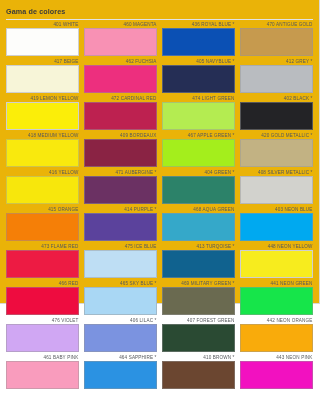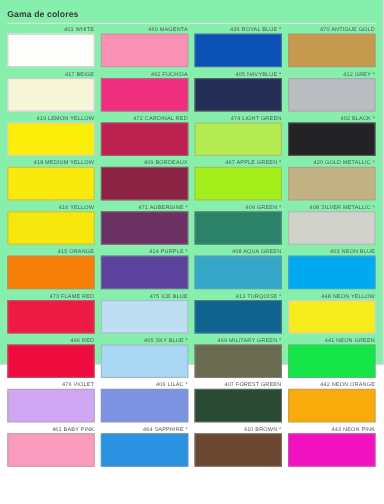--- a/index.html
+++ b/index.html
@@ -12,21 +12,21 @@
     height: 420px;
     overflow: hidden;
     font-family: "Liberation Sans", sans-serif;
     color: #333333;
   }
   .page {
     position: relative;
     width: 320px;
     height: 304px;
     box-sizing: border-box;
-    background: #86efac;
+    background: #eab308;
     border-right: 1px solid #d8d8d8;
     border-bottom: 1px solid #d8d8d8;
   }
   .title {
     font-size: 7.2px;
     font-weight: bold;
     color: #3b3b3b;
     letter-spacing: 0.1px;
     padding: 7px 0 0 6px;
     line-height: 9px;

